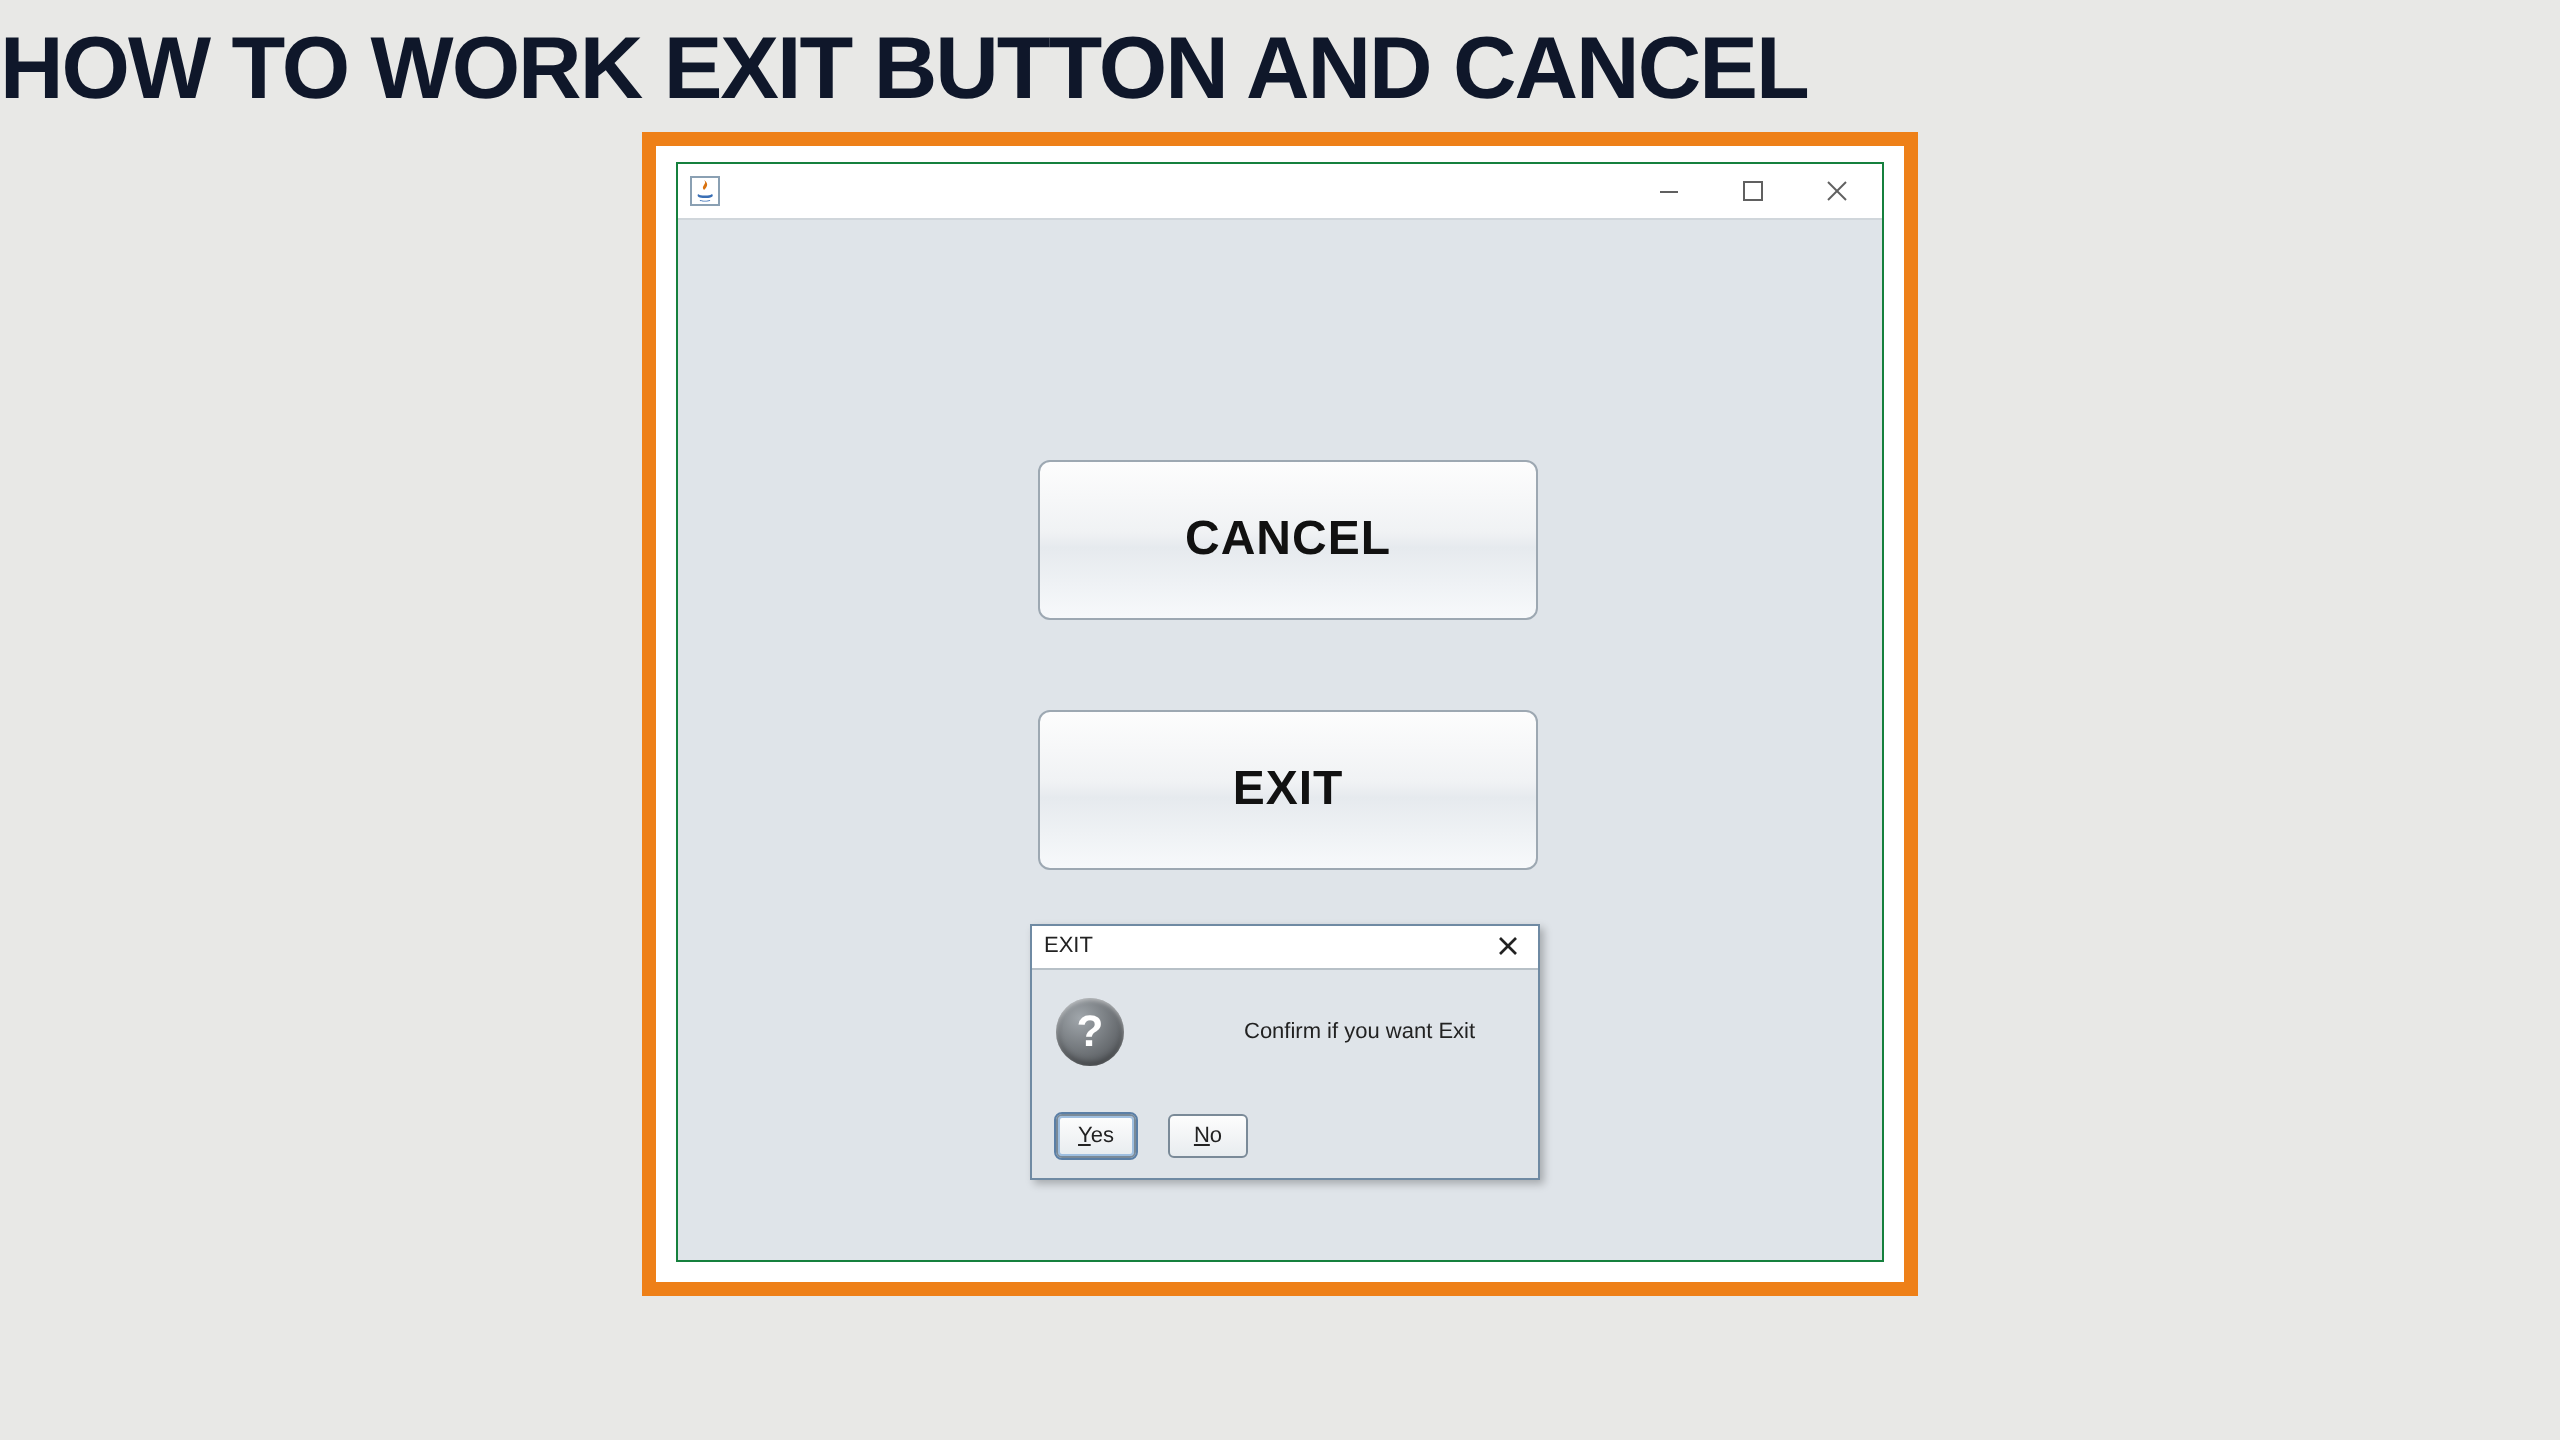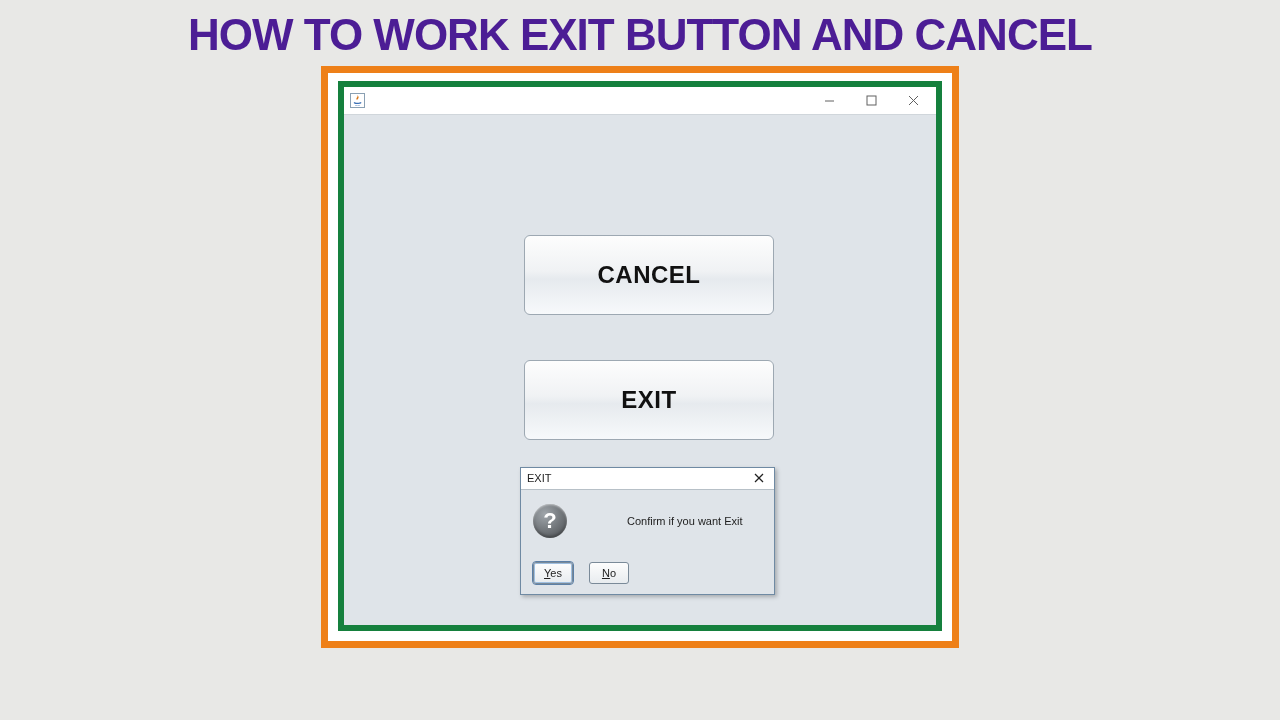--- a/index.html
+++ b/index.html
@@ -5,42 +5,42 @@
   * { box-sizing: border-box; margin: 0; padding: 0; }
   body {
     width: 1280px;
     height: 720px;
     background: #e8e8e6;
     font-family: Arial, Helvetica, sans-serif;
     overflow: hidden;
     position: relative;
   }
   .heading {
-    text-align: center;
-    color: #4c1d95;
+    text-align: left;
+    color: #0f172a;
     font-family: 'Arial Black', Arial, sans-serif;
     font-weight: 900;
     font-size: 44px;
     line-height: 0.95;
     letter-spacing: -1px;
     padding-top: 14px;
     font-stretch: condensed;
   }
   .frame-border {
     width: 638px;
     height: 582px;
     border: 7px solid #ee8018;
     margin: 10px auto 0 auto;
     background: #fff;
     position: relative;
   }
   .window {
     position: absolute;
     left: 10px; top: 8px; right: 10px; bottom: 10px;
-    border: 6px solid #15803d;
+    border: 1px solid #15803d;
     background: #dfe4e9;
     display: flex;
     flex-direction: column;
   }
   .titlebar {
     height: 28px;
     background: #ffffff;
     border-bottom: 1px solid #d0d6db;
     display: flex;
     align-items: center;

